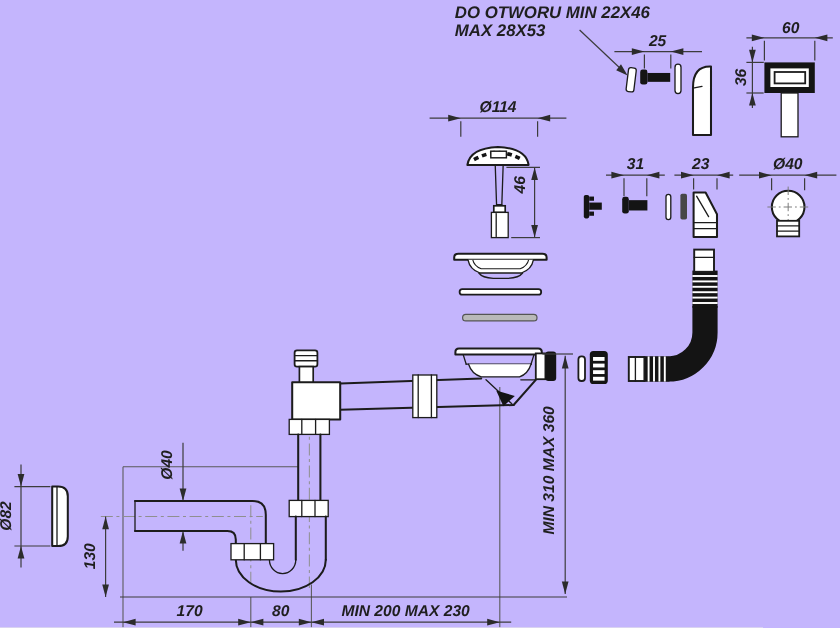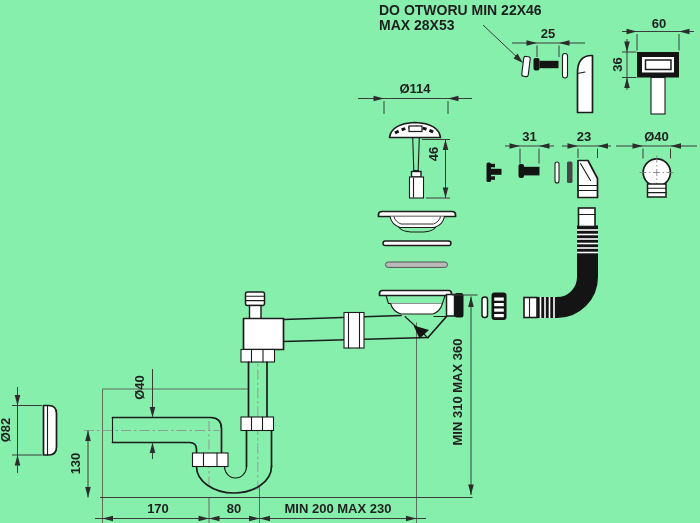--- a/index.html
+++ b/index.html
@@ -1,17 +1,17 @@
 <!DOCTYPE html>
 <html><head>
 <meta charset="utf-8">
 <style>
   html,body{margin:0;padding:0;background:#e8e8e8;}
-  .stage{width:700px;height:523px;background:#86efac;position:relative;overflow:hidden;
-         font-family:"Liberation Sans",sans-serif;}
+  .stage{width:700px;height:523px;background:#c4b5fd;position:relative;overflow:hidden;
+         font-family:"Liberation Sans",sans-serif;font-style:italic;}
   svg{display:block}
   text{font-family:"Liberation Sans",sans-serif;font-weight:bold;fill:#1f1f1f;}
   .t13{font-size:13px;}
   .t14{font-size:14px;}
   .p  {stroke:#1c1c1c;stroke-width:1.7;fill:none;stroke-linejoin:round;stroke-linecap:round;}
   .p1 {stroke:#1c1c1c;stroke-width:1.1;fill:none;stroke-linecap:round;}
   .wf {fill:#ffffff;}
   .bf {fill:#141414;stroke:none;}
   .d  {stroke:#3c3c3c;stroke-width:1;fill:none;}
   .dt {stroke:#5a5a5a;stroke-width:.9;fill:none;}

